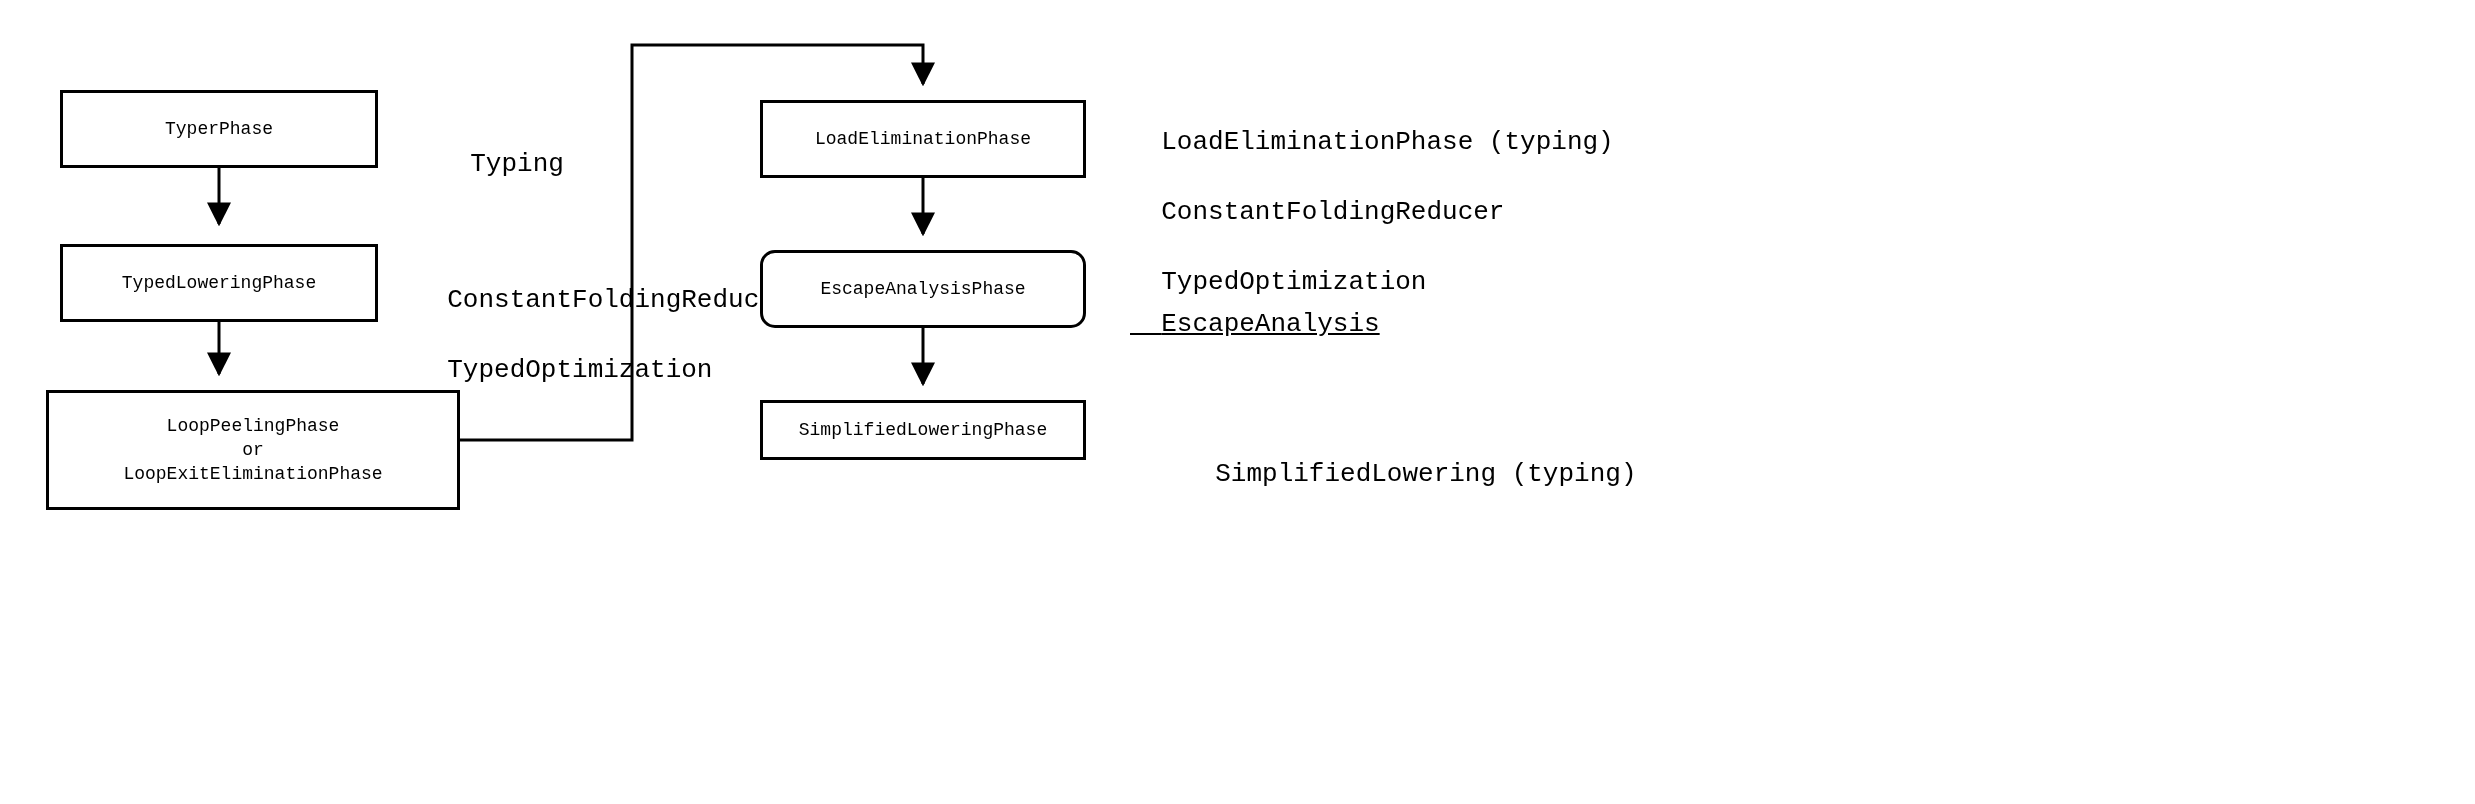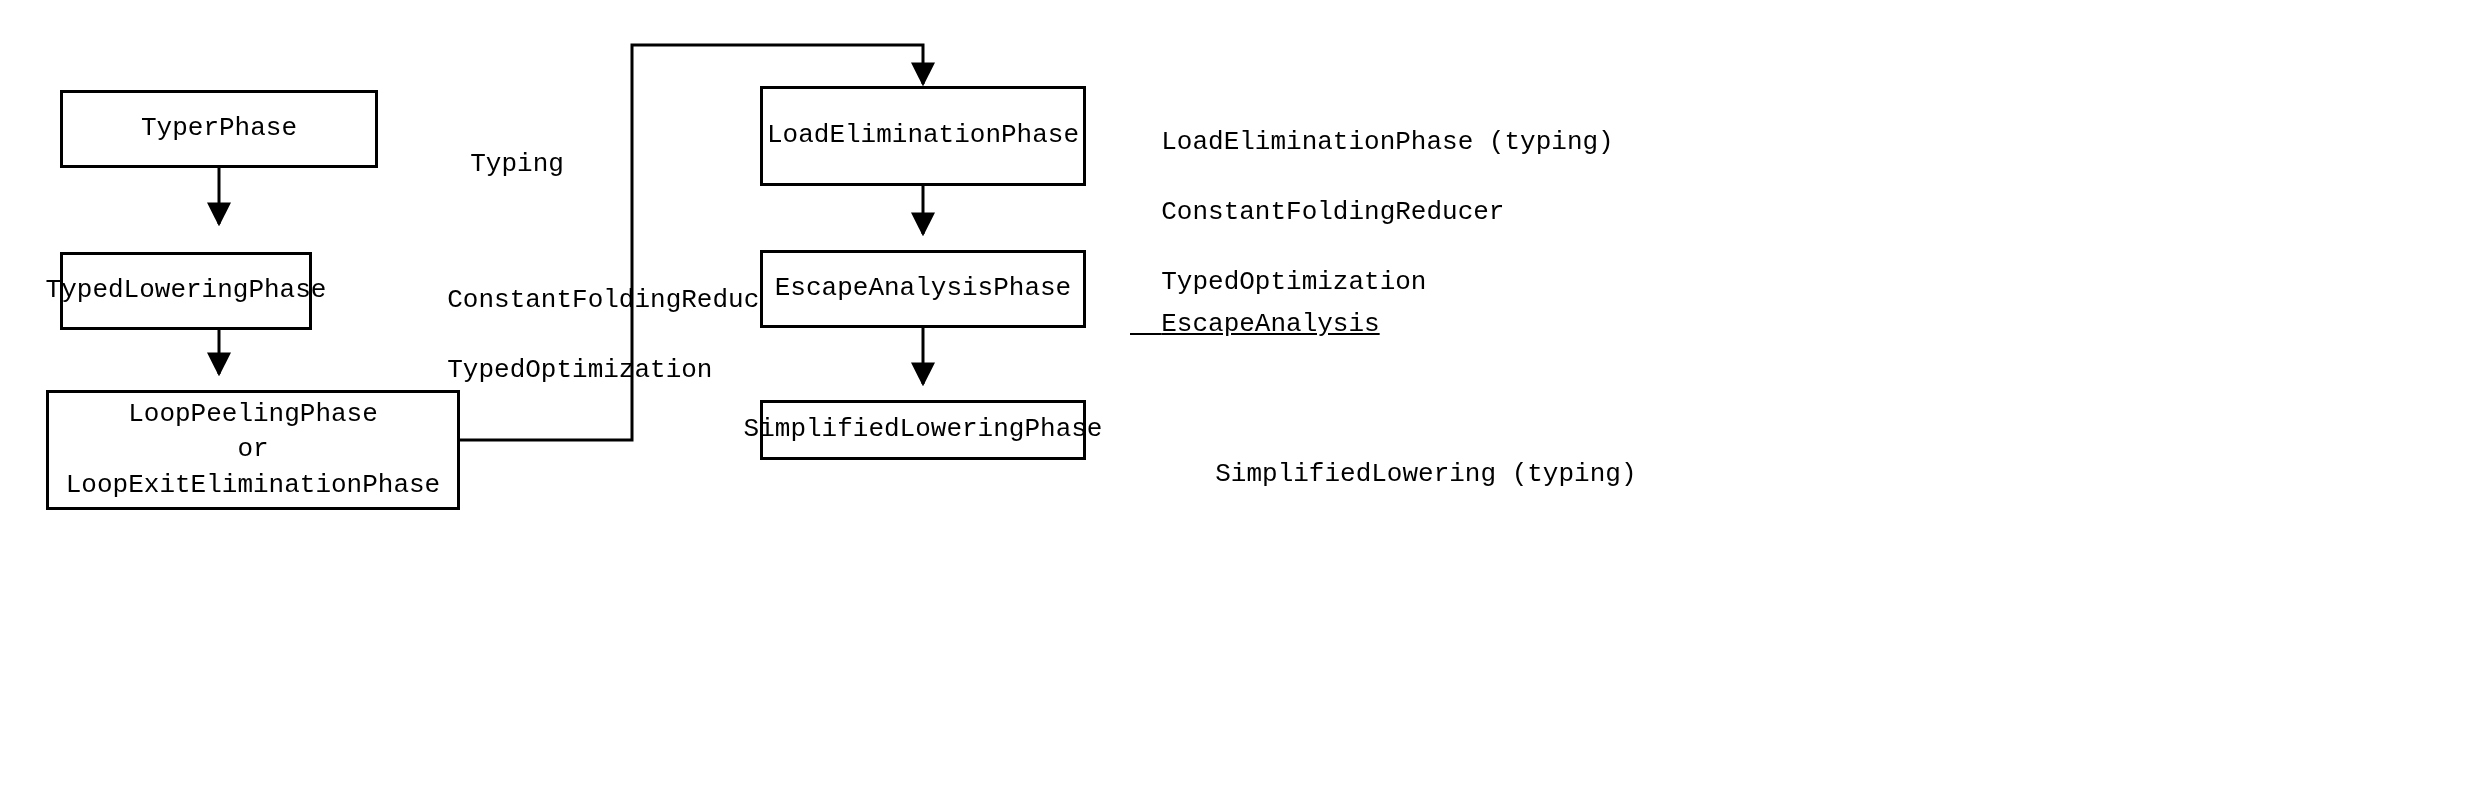--- a/index.html
+++ b/index.html
@@ -13,21 +13,21 @@
     position: relative;
   }
   .node {
     position: absolute;
     border: 3px solid #000;
     background: #fff;
     display: flex;
     flex-direction: column;
     align-items: center;
     justify-content: center;
-    font-size: 26px;
+    font-size: 18px;
     line-height: 1.35;
     text-align: center;
     padding: 6px 10px;
   }
   .annot {
     position: absolute;
     font-size: 26px;
     line-height: 1.35;
     white-space: pre;
   }
@@ -58,44 +58,44 @@
   <line x1="923" y1="328" x2="923" y2="384" stroke="#000" stroke-width="3" marker-end="url(#arrow)"></line>
 </svg>
 
 <div class="node" style="left:60px; top:90px; width:318px; height:78px;">
   <span>TyperPhase</span>
 </div>
 <div class="annot" style="left:439px; top:112px;">
   <span>Typing</span>
 </div>
 
-<div class="node" style="left:60px; top:252px; width:252px; height:78px;">
+<div class="node" style="left:60px; top:244px; width:318px; height:78px;">
   <span>TypedLoweringPhase</span>
 </div>
 <div class="annot" style="left:416px; top:248px;">
   <span>ConstantFoldingReducer</span><br>
   <span>TypedOptimization</span>
 </div>
 
 <div class="node" style="left:46px; top:390px; width:414px; height:120px;">
   <span>LoopPeelingPhase</span>
   <span>or</span>
   <span>LoopExitEliminationPhase</span>
 </div>
 
-<div class="node" style="left:760px; top:86px; width:326px; height:100px;">
+<div class="node" style="left:760px; top:100px; width:326px; height:78px;">
   <span>LoadEliminationPhase</span>
 </div>
 <div class="annot" style="left:1130px; top:90px;">
   <span>LoadEliminationPhase (typing)</span><br>
   <span>ConstantFoldingReducer</span><br>
   <span>TypedOptimization</span>
 </div>
 
-<div class="node" style="left:760px; top:250px; width:326px; height:78px;">
+<div class="node" style="left:760px; top:250px; width:326px; height:78px;border-radius:15px;">
   <span>EscapeAnalysisPhase</span>
 </div>
 <div class="annot" style="left:1130px; top:272px;text-decoration:underline;">
   <span>EscapeAnalysis</span>
 </div>
 
 <div class="node" style="left:760px; top:400px; width:326px; height:60px;">
   <span>SimplifiedLoweringPhase</span>
 </div>
 <div class="annot" style="left:1184px; top:422px;">

